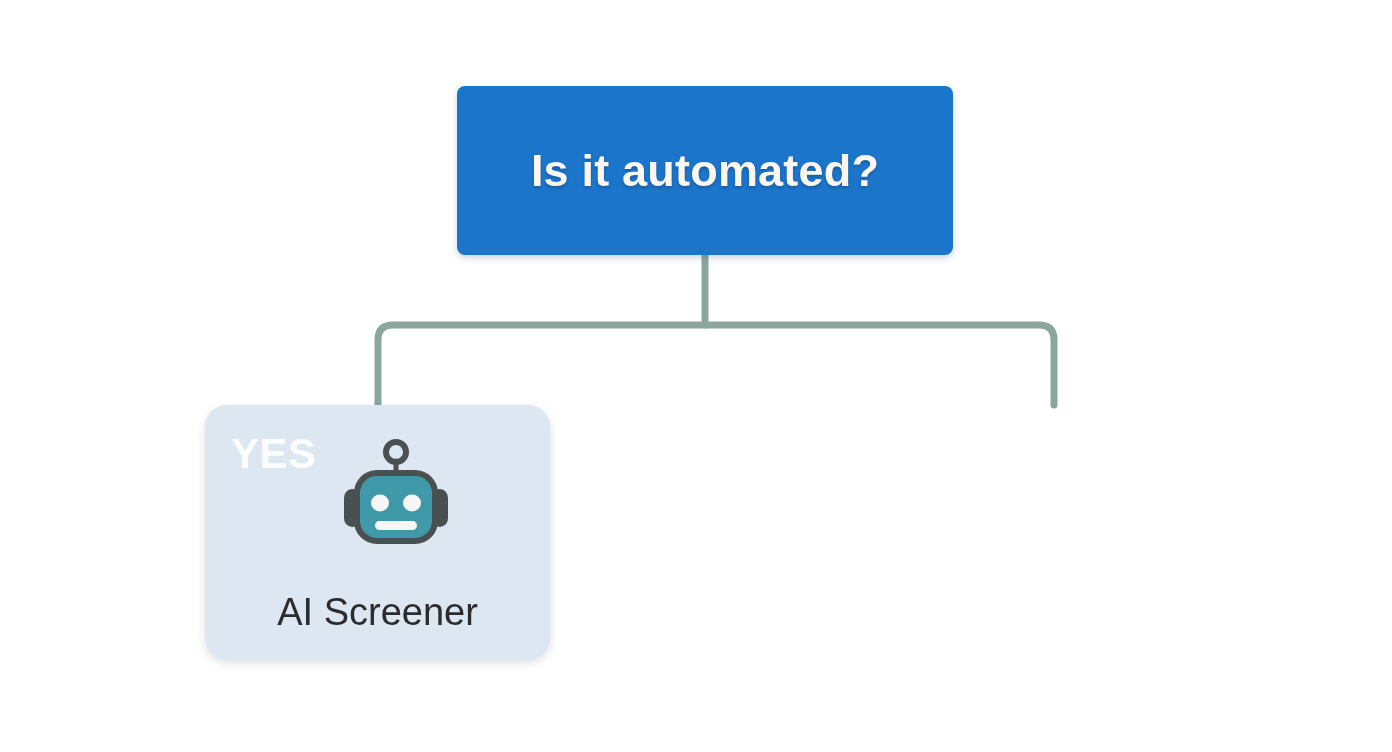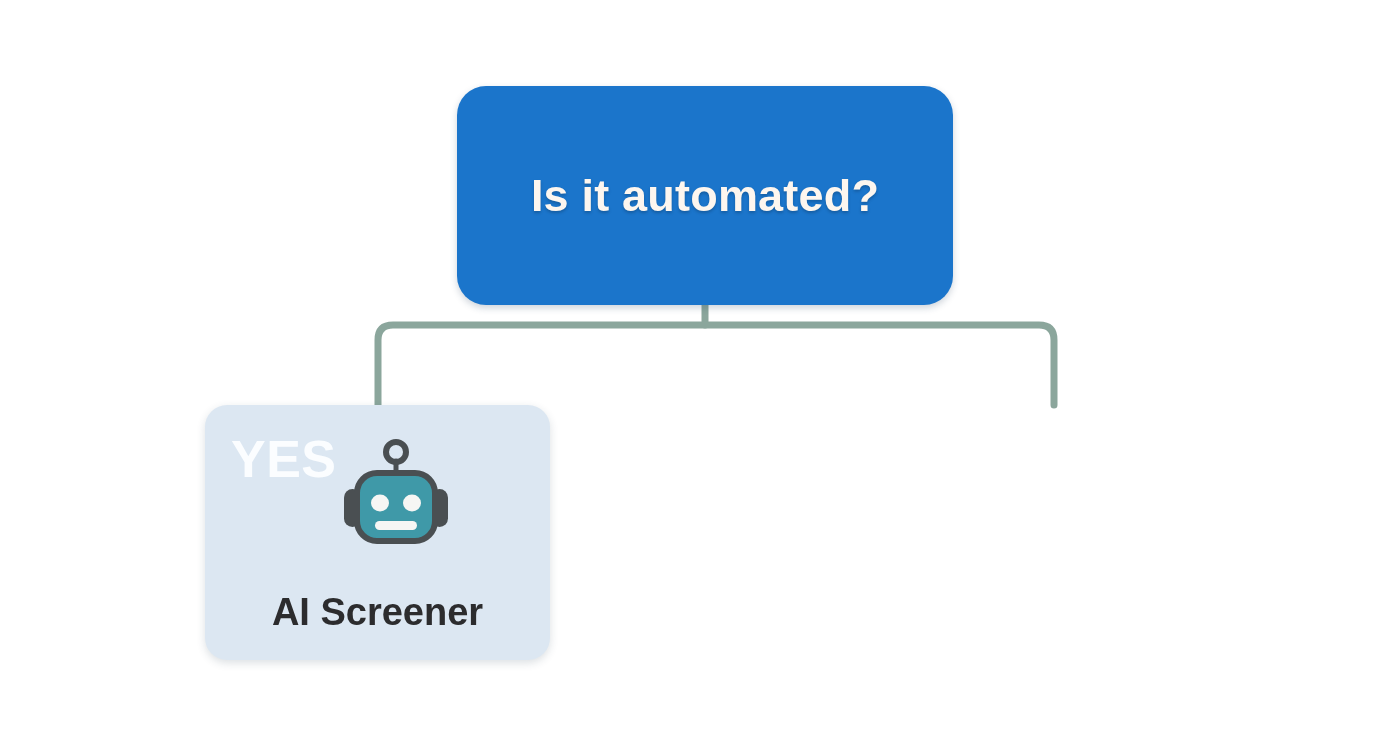--- a/index.html
+++ b/index.html
@@ -27,22 +27,22 @@
     height: 752px;
     pointer-events: none;
   }
 
   
   .root-node {
     position: absolute;
     left: 457px;
     top: 86px;
     width: 496px;
-    height: 219px;
-    border-radius: 29px;
+    height: 169px;
+    border-radius: 8px;
     background: #1b75cb;
     box-shadow: 0 3px 7px rgba(30, 60, 90, 0.22);
     display: flex;
     align-items: center;
     justify-content: center;
   }
   .root-label {
     color: #fdf6ef;
     font-size: 45px;
     font-weight: bold;
@@ -69,21 +69,21 @@
     left: 867px;
     width: 345px;
     background: #86d797;
   }
 
   .badge {
     position: absolute;
     top: 28px;
     left: 26px;
     color: #ffffff;
-    font-size: 52px;
+    font-size: 42px;
     font-weight: bold;
     line-height: 1;
     letter-spacing: 0.5px;
   }
   .card-yes .badge { color: #fbfdff; }
   .card-no  .badge { color: #ffffff; }
 
   .glyph {
     position: absolute;
     top: 26px;
@@ -96,21 +96,21 @@
   .card-no  .glyph { margin-left: 22px; }
 
   .card-caption {
     position: absolute;
     left: 0;
     right: 0;
     bottom: 26px;
     text-align: center;
     color: #2c2c2e;
     font-size: 38px;
-    font-weight: bold;
+    font-weight: normal;
     white-space: nowrap;
   }
   .card-no .card-caption { color: #27402e; }
 </style>
 </head>
 <body>
 
 <div id="canvas">
 
   <svg id="connectors" viewBox="0 0 1392 752">

